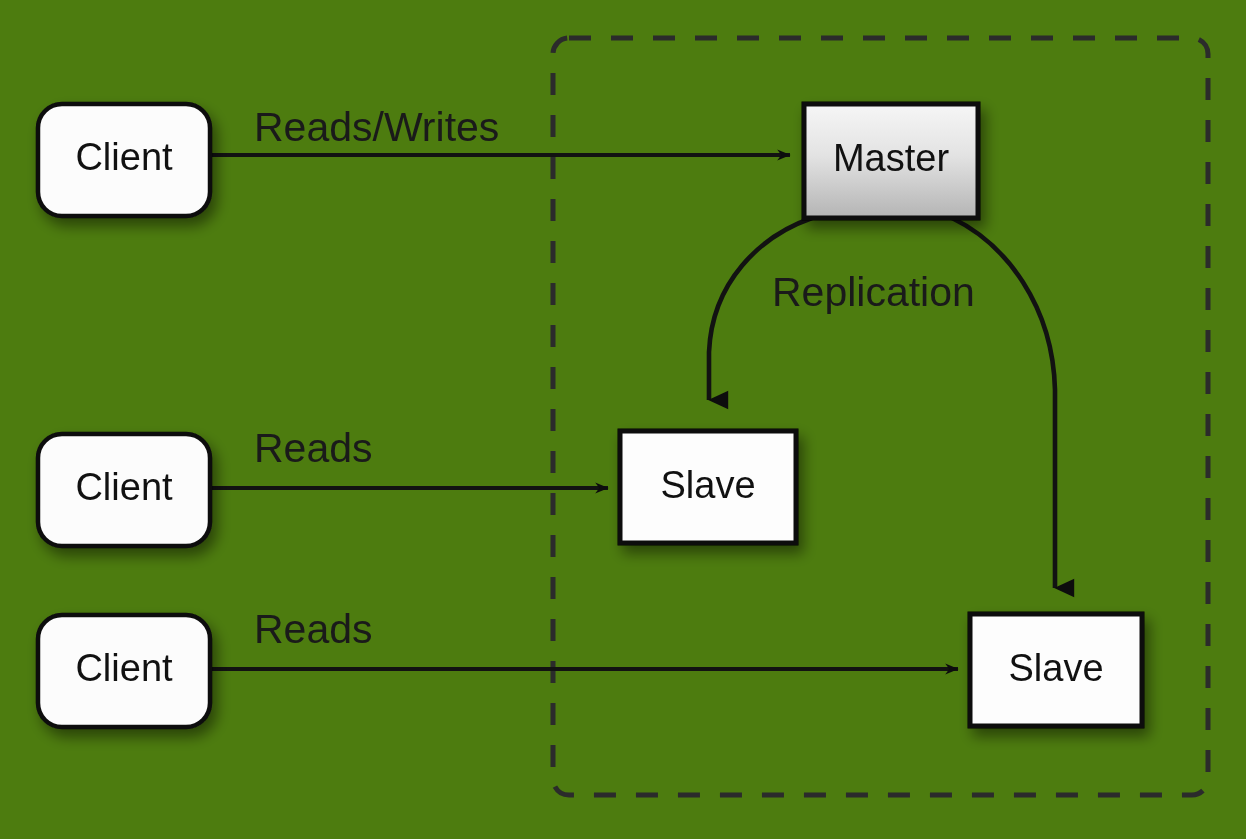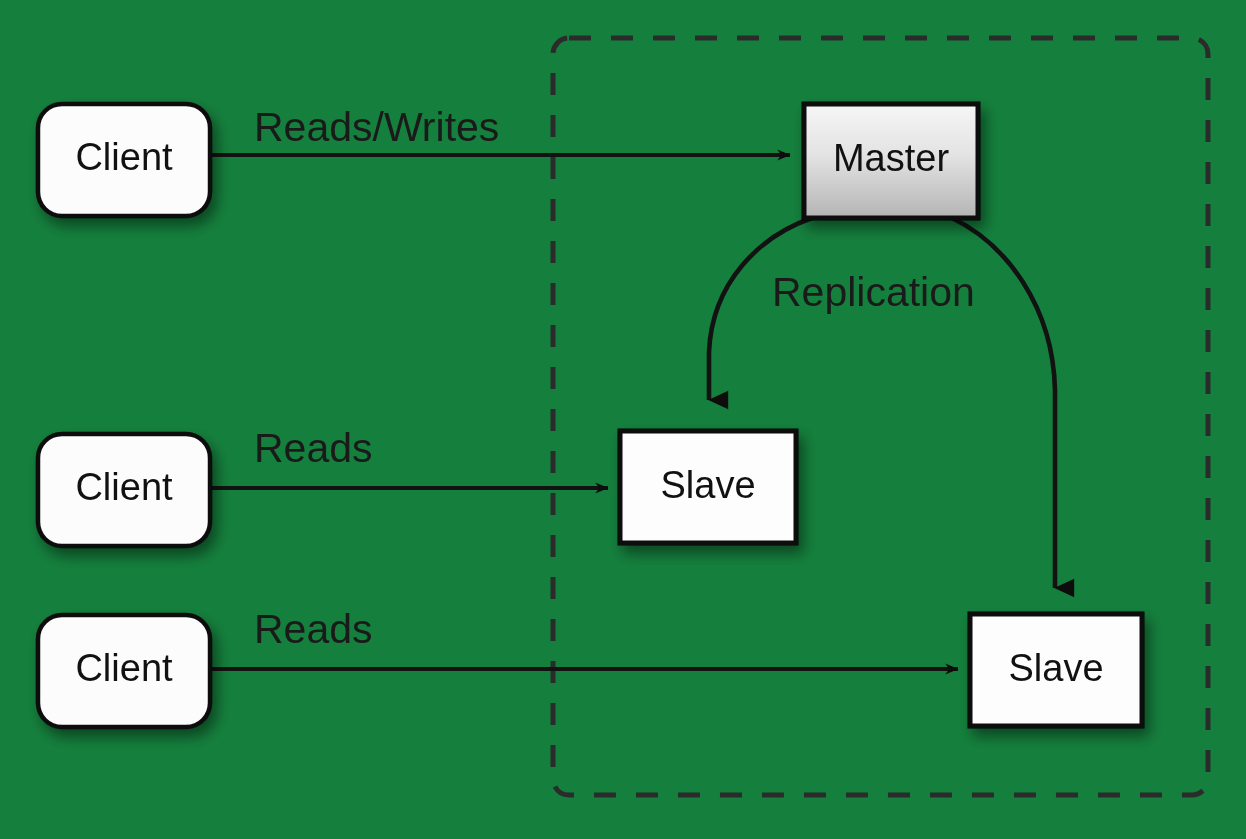--- a/index.html
+++ b/index.html
@@ -7,21 +7,21 @@
     padding: 0;
     background: #ffffff;
   }
   body {
     font-family: "Liberation Sans", sans-serif;
   }
   #stage {
     position: relative;
     width: 1246px;
     height: 839px;
-    background: #15803d;
+    background: #4d7c0f;
     overflow: hidden;
   }
   #diagram-svg {
     position: absolute;
     left: 0;
     top: 0;
     width: 1246px;
     height: 839px;
     display: block;
   }

